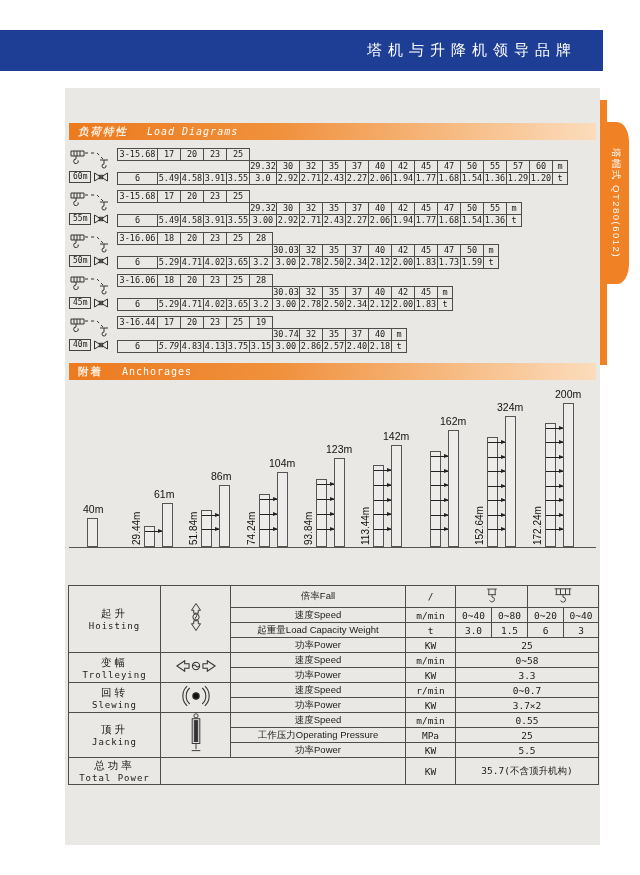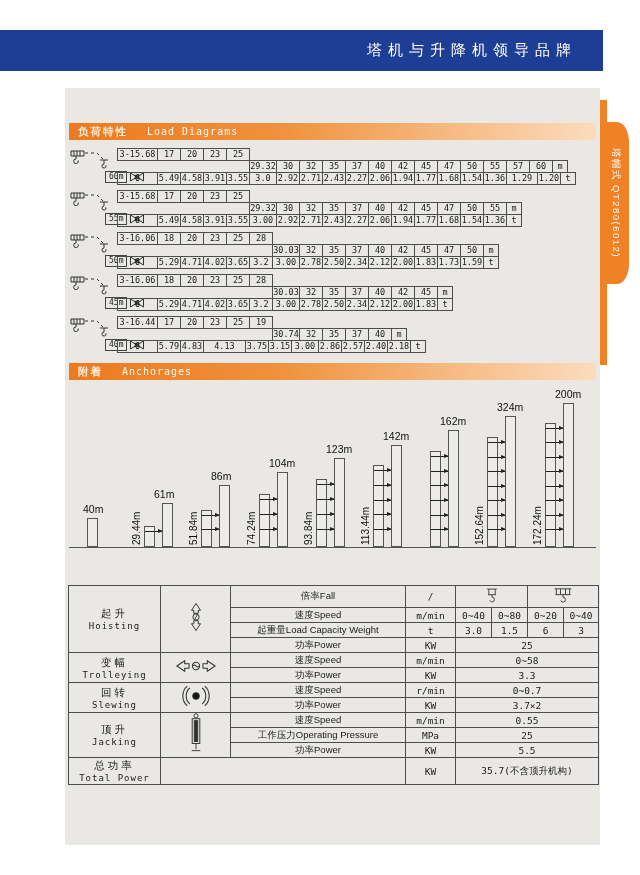--- a/index.html
+++ b/index.html
@@ -17,28 +17,28 @@
             border-radius:0 12px 12px 0 / 0 20px 20px 0;}
   .side-tab span{position:absolute;left:50%;top:50%;transform:translate(-50%,-50%) rotate(90deg);
             white-space:nowrap;color:#fff;font-size:9.5px;letter-spacing:1.5px;}
   
   .sec-head{position:absolute;left:4px;width:527px;height:17px;box-sizing:border-box;
             background:linear-gradient(90deg,#ec7a1f,#f0913d 40%,#f7bd87 75%,#fbdcbc);
             color:#fff;line-height:17px;padding-left:9px;font-size:10.5px;}
   .sec-head .cn{font-weight:bold;font-family:"Liberation Serif",serif;letter-spacing:2px;color:#fdeede;}
   .sec-head .en{margin-left:16px;font-family:"DejaVu Sans Mono",monospace;font-size:10px;
             letter-spacing:1px;color:#fffdf8;}
-  #load-head{top:35px;} #anch-head{top:275px;} #mech-head{top:468px;}
+  #load-head{top:35px;font-style:italic;} #anch-head{top:275px;} #mech-head{top:468px;}
   
   #load-tables{position:absolute;left:4px;top:60px;width:527px;}
   .load-table{position:relative;height:37px;margin-bottom:5px;}
   .crane-icon{position:absolute;left:0;top:0;width:47px;height:37px;}
   .crane-icon .jib-row{position:absolute;left:0;top:23px;display:flex;align-items:center;}
   .jib-box{border:1px solid #444;font:8px/10px "DejaVu Sans Mono",monospace;padding:0 3px;
-           height:10px;white-space:nowrap;margin-left:36px;}
+           height:10px;white-space:nowrap;}
   .bowtie{margin-left:2px;display:inline-flex;}
   .lt-row{position:absolute;display:flex;}
   .lt-cell{box-sizing:border-box;height:13px;border:1px solid #4d4d4d;margin-left:-1px;
            display:flex;align-items:center;justify-content:center;white-space:nowrap;
            font:8.5px/1 "DejaVu Sans Mono",monospace;}
   .lt-row .lt-cell:first-child{margin-left:0;}
   
   #anch-chart{position:absolute;left:4px;top:287px;width:527px;height:172px;border-bottom:1px solid #555;}
   .tower{position:absolute;bottom:0;width:11px;background:#edecea;border:1px solid #555;box-sizing:border-box;}
   .tower-label{position:absolute;font-size:10.5px;white-space:nowrap;color:#111;}
@@ -134,21 +134,21 @@
             <span class="lt-cell" style="width: 24px;">2.92</span>
             <span class="lt-cell" style="width: 24px;">2.71</span>
             <span class="lt-cell" style="width: 24px;">2.43</span>
             <span class="lt-cell" style="width: 24px;">2.27</span>
             <span class="lt-cell" style="width: 24px;">2.06</span>
             <span class="lt-cell" style="width: 24px;">1.94</span>
             <span class="lt-cell" style="width: 24px;">1.77</span>
             <span class="lt-cell" style="width: 24px;">1.68</span>
             <span class="lt-cell" style="width: 24px;">1.54</span>
             <span class="lt-cell" style="width: 24px;">1.36</span>
-            <span class="lt-cell" style="width: 32px;">1.29</span>
+            <span class="lt-cell" style="width: 24px;">1.29</span>
             <span class="lt-cell" style="width: 24px;">1.20</span>
             <span class="lt-cell" style="width: 16px;">t</span>
           </div>
         </div>
         <div class="load-table">
           <div class="crane-icon"><span><svg width="44" height="22" viewBox="0 0 44 22">
                 <g fill="none" stroke="#333" stroke-width="1">
                   <path d="M2 3 h13 v5 h-13 z"></path>
                   <path d="M5 3 v5 M8 3 v5 M11 3 v5"></path>
                   <path d="M7 8 v3 a2.3 2.3 0 1 0 2.1 1.4"></path>
@@ -356,23 +356,23 @@
           <div class="lt-row" style="left: 203px; top: 12px;">
             <span class="lt-cell" style="width: 28px;">30.74</span>
             <span class="lt-cell" style="width: 24px;">32</span>
             <span class="lt-cell" style="width: 24px;">35</span>
             <span class="lt-cell" style="width: 24px;">37</span>
             <span class="lt-cell" style="width: 24px;">40</span>
             <span class="lt-cell" style="width: 16px;">m</span>
           </div>
           <div class="lt-row" style="left: 48px; top: 24px;">
             <span class="lt-cell" style="width: 41px;">6</span>
-            <span class="lt-cell" style="width: 24px;">5.79</span>
+            <span class="lt-cell" style="width: 24px; font-style: italic;">5.79</span>
             <span class="lt-cell" style="width: 24px;">4.83</span>
-            <span class="lt-cell" style="width: 43px;">4.13</span>
+            <span class="lt-cell" style="width: 24px;">4.13</span>
             <span class="lt-cell" style="width: 24px;">3.75</span>
             <span class="lt-cell" style="width: 24px;">3.15</span>
             <span class="lt-cell" style="width: 28px;">3.00</span>
             <span class="lt-cell" style="width: 24px;">2.86</span>
             <span class="lt-cell" style="width: 24px;">2.57</span>
             <span class="lt-cell" style="width: 24px;">2.40</span>
             <span class="lt-cell" style="width: 24px;">2.18</span>
             <span class="lt-cell" style="width: 16px;">t</span>
           </div>
         </div>

